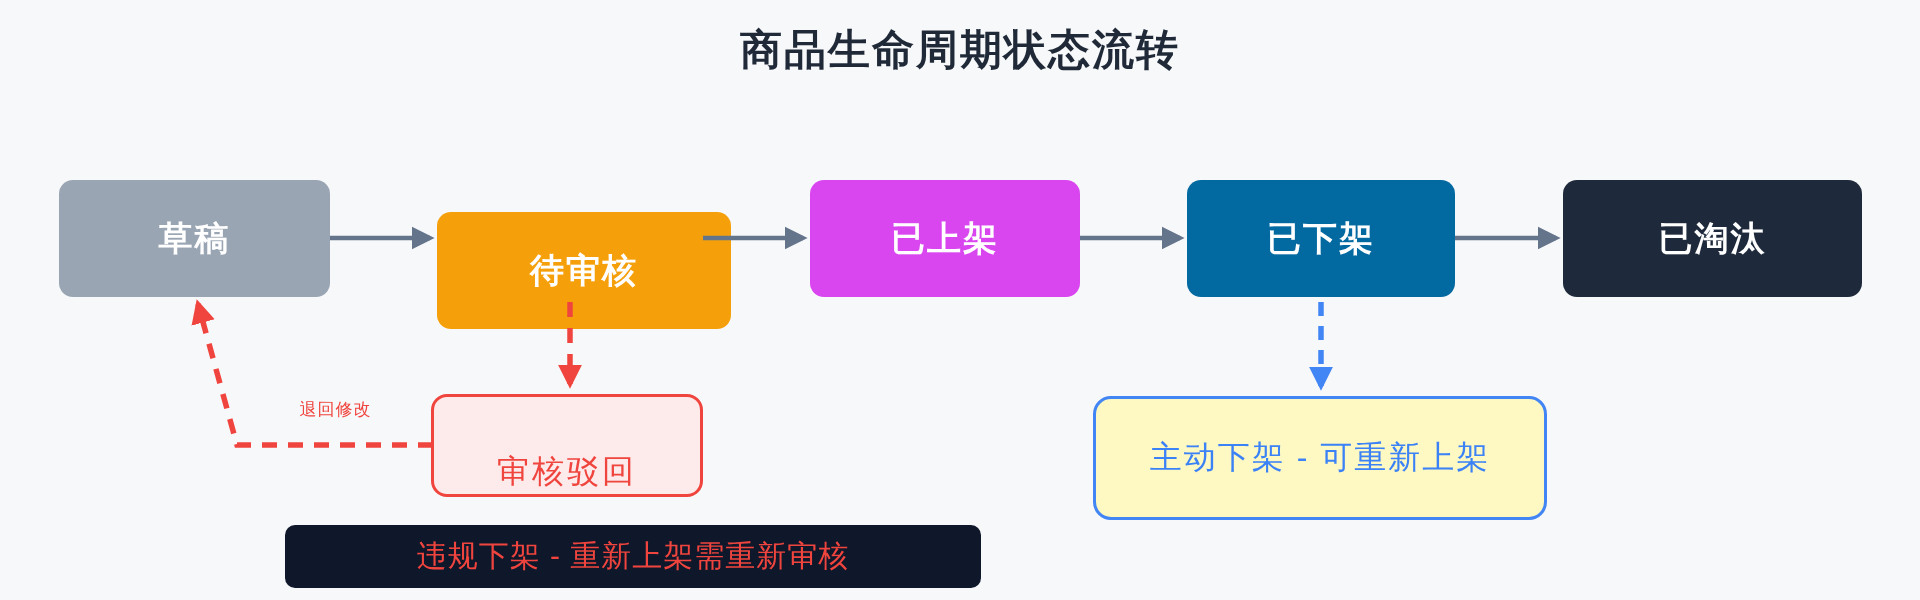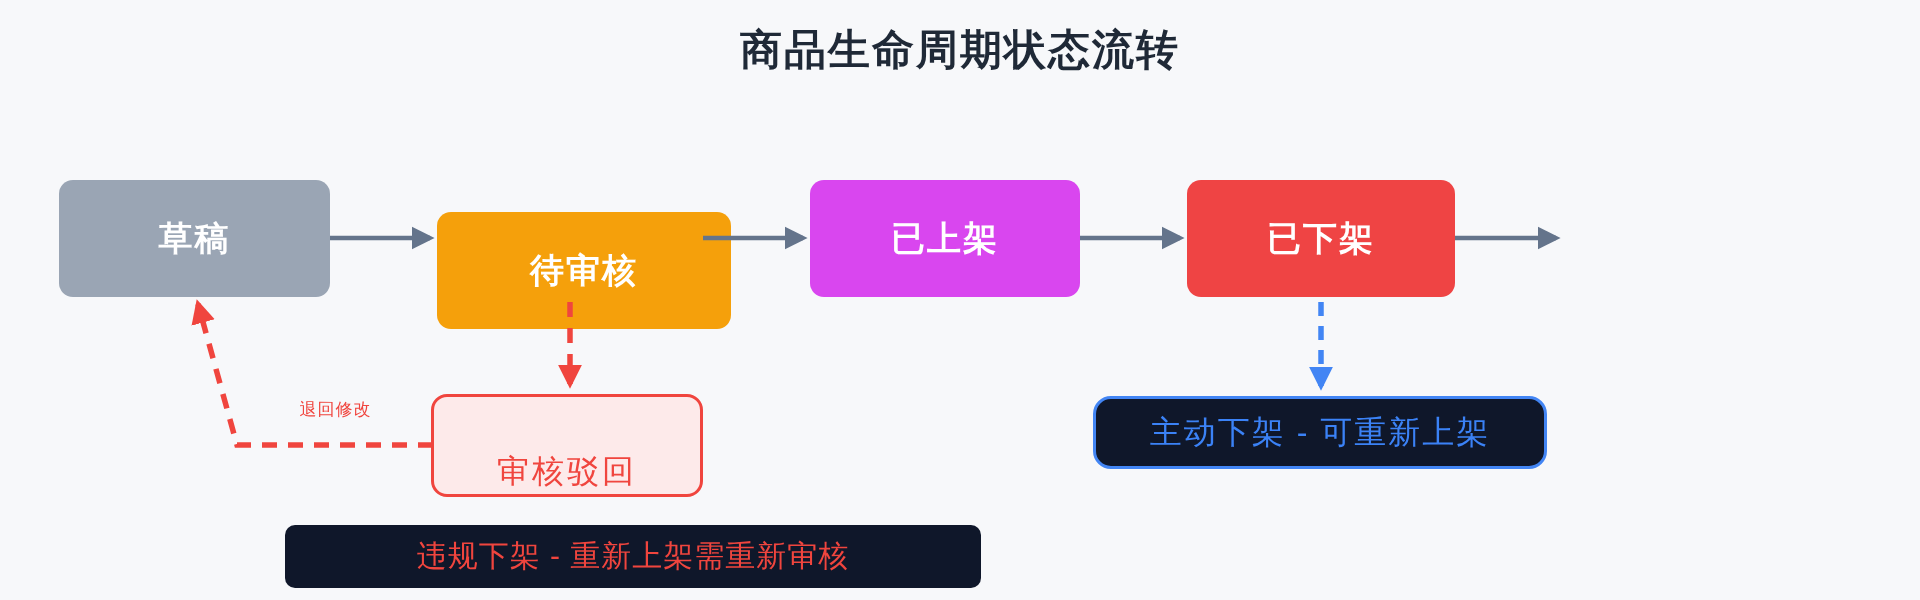--- a/index.html
+++ b/index.html
@@ -28,22 +28,22 @@
     position:absolute;left:431px;top:394px;width:272px;height:103px;
     background:#fdeaea;border:3px solid #f0453e;border-radius:16px;
     display:flex;align-items:flex-end;justify-content:center;
     color:#f0453e;font-size:32px;letter-spacing:3px;box-sizing:border-box;
   }
   .return-label{
     position:absolute;left:248px;top:398px;width:175px;
     text-align:center;color:#f0453e;font-size:17px;letter-spacing:1px;
   }
   .manual-box{
-    position:absolute;left:1093px;top:396px;width:454px;height:73px;
-    background:#0f172a;border:3px solid #4285f4;border-radius:18px;
+    position:absolute;left:1093px;top:396px;width:454px;height:124px;
+    background:#fef9c3;border:3px solid #4285f4;border-radius:18px;
     display:flex;align-items:center;justify-content:center;
     color:#3b82f6;font-size:32px;letter-spacing:2px;box-sizing:border-box;
   }
   .violation-box{
     position:absolute;left:285px;top:525px;width:696px;height:63px;
     background:#0f172a;border-radius:10px;
     display:flex;align-items:center;justify-content:center;
     color:#f0453e;font-size:30px;letter-spacing:1px;
   }
 </style>
@@ -56,22 +56,25 @@
 
   <div class="node node-draft" style="background: rgb(154, 165, 180);">
     <span>草稿</span>
   </div>
   <div class="node node-pending" style="background: rgb(245, 160, 11);">
     <span>待审核</span>
   </div>
   <div class="node node-onshelf" style="background: #d946ef;">
     <span>已上架</span>
   </div>
-  <div class="node node-offshelf" style="background: #ef4444;">
+  <div class="node node-offshelf" style="background: #0369a1;">
     <span>已下架</span>
+  </div>
+  <div class="node node-retired" style="background: rgb(30, 41, 59);">
+    <span>已淘汰</span>
   </div>
 
   <svg class="arrow-layer" width="1920" height="600" viewBox="0 0 1920 600">
     <defs>
       <marker id="headGray" viewBox="0 0 10 10" refX="8" refY="5" markerWidth="23" markerHeight="27" orient="auto" markerUnits="userSpaceOnUse">
         <path d="M0,0 L10,5 L0,10 Z" fill="#64748b"></path>
       </marker>
       <marker id="headRed" viewBox="0 0 10 10" refX="8" refY="5" markerWidth="24" markerHeight="26" orient="auto" markerUnits="userSpaceOnUse">
         <path d="M0,0 L10,5 L0,10 Z" fill="#f0453e"></path>
       </marker>

